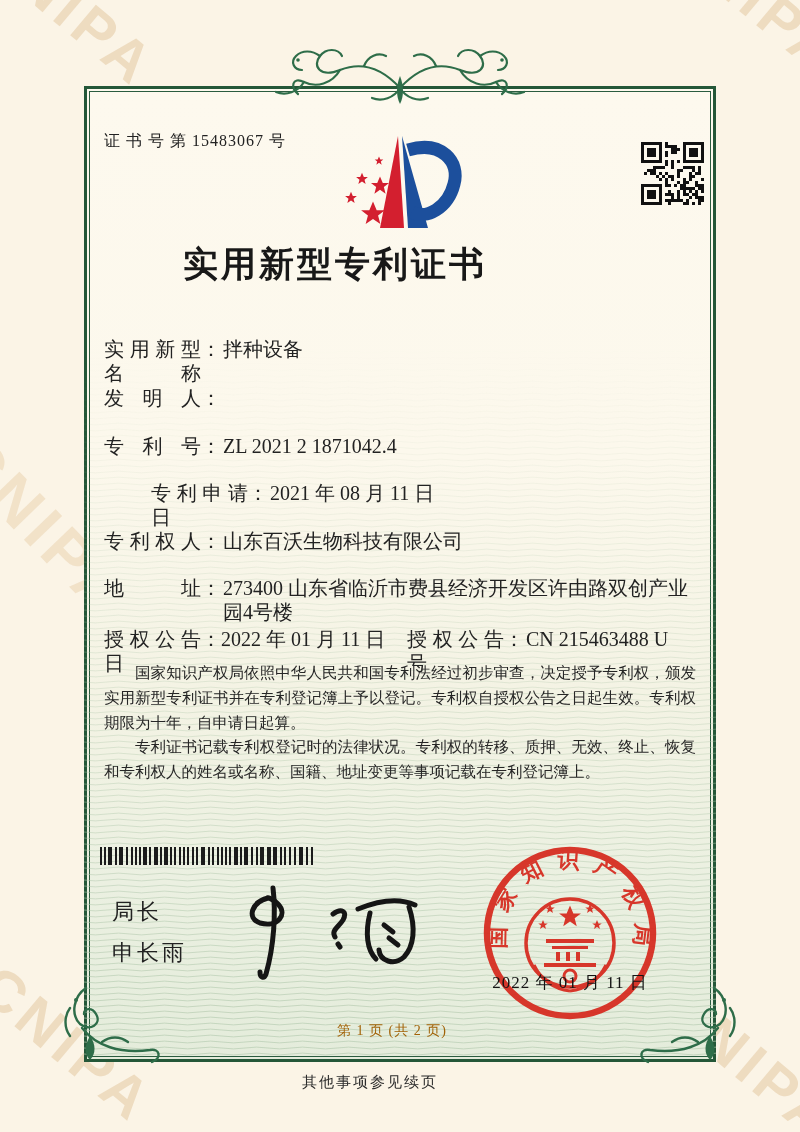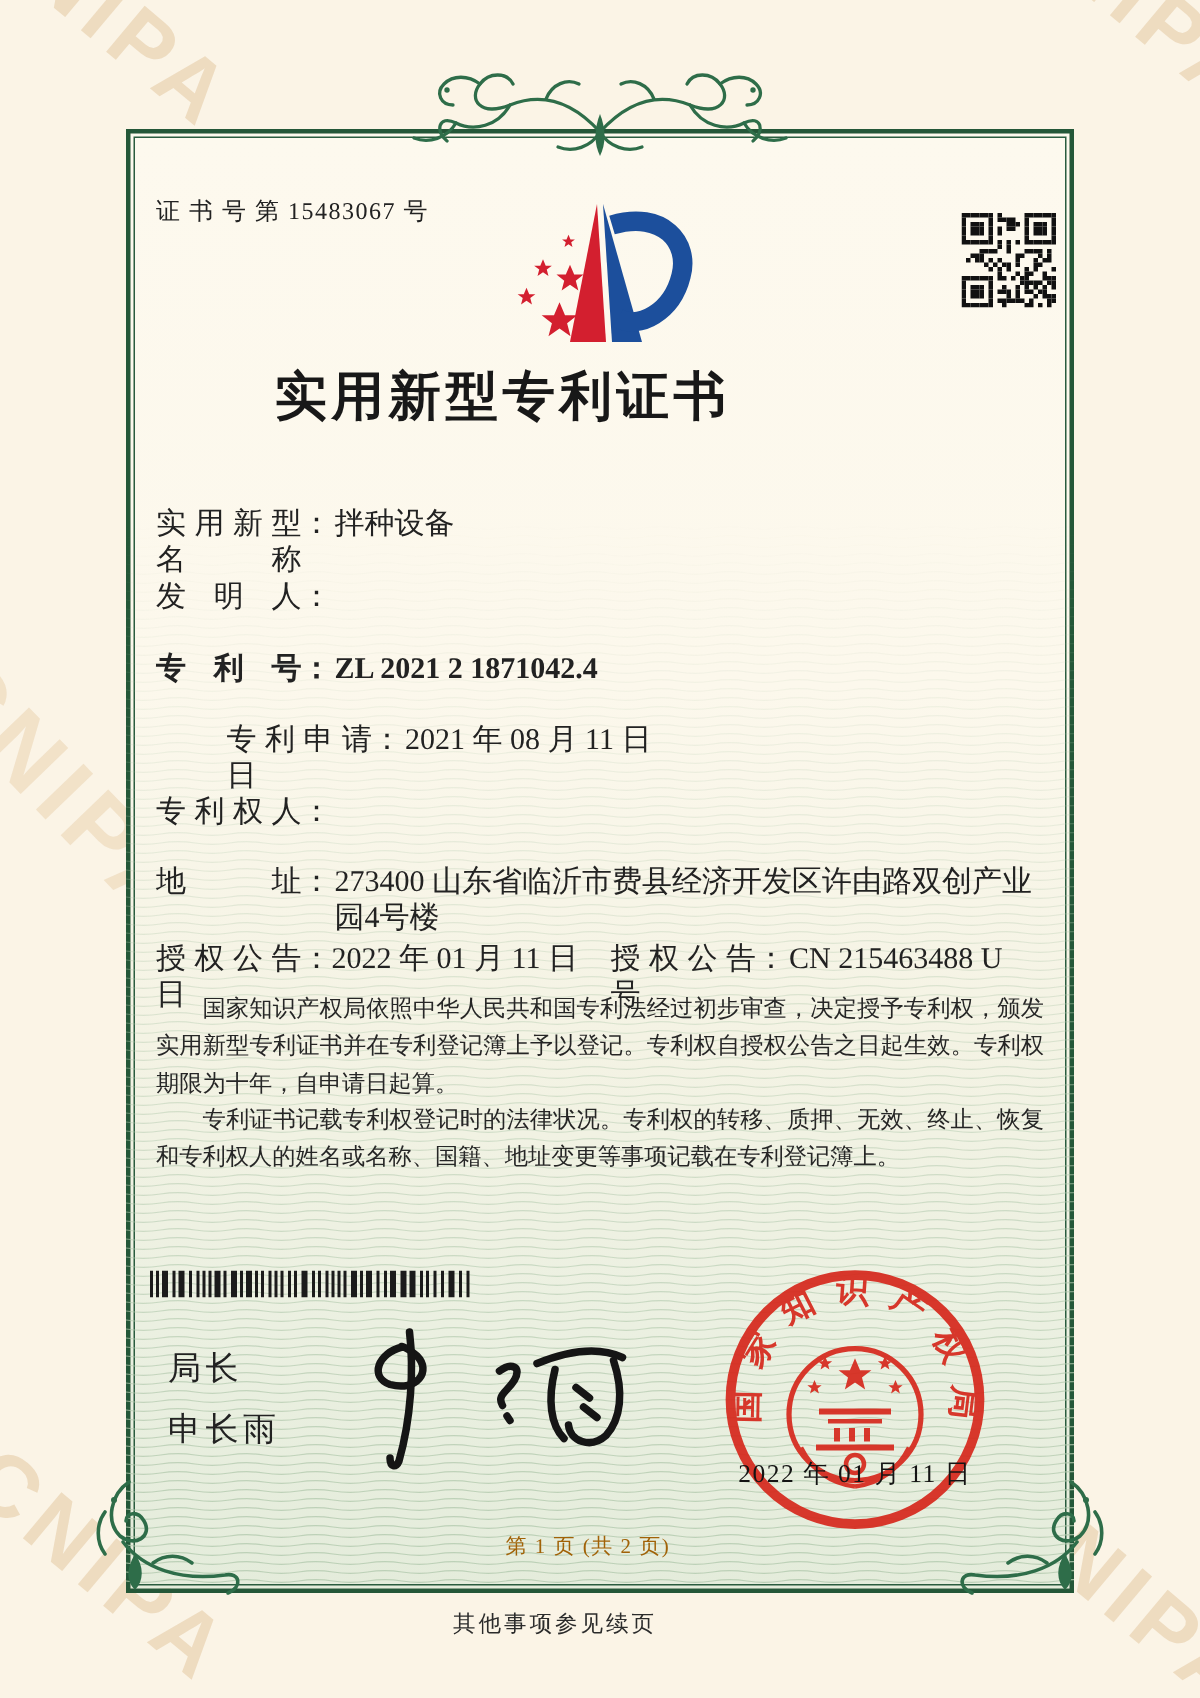--- a/index.html
+++ b/index.html
@@ -465,33 +465,34 @@
 
   <div class="abs frow" style="top:337px;">
     <span class="lbl">实用新型名称</span>
       <span class="colon">：</span>
       <span class="fval">拌种设备</span>
   </div>
   <div class="abs frow" style="top:386px;">
     <span class="lbl">发明人</span>
       <span class="colon">：</span>
   </div>
-  <div class="abs frow" style="top:434px;font-weight:bold;">
+  <div class="abs frow" style="top:434px;">
     <span class="lbl">专利号</span>
       <span class="colon">：</span>
       <span class="fval">ZL 2021 2 1871042.4</span>
   </div>
   <div class="abs frow" style="top:481px;margin-left:47px;">
     <span class="lbl">专利申请日</span>
       <span class="colon">：</span>
       <span class="fval">2021 年 08 月 11 日</span>
   </div>
   <div class="abs frow" style="top:529px;">
     <span class="lbl">专利权人</span>
       <span class="colon">：</span>
+      <span class="fval">山东百沃生物科技有限公司</span>
   </div>
   <div class="abs frow" style="top:576px;">
     <span class="lbl">地址</span>
       <span class="colon">：</span>
       <span class="fval">273400 山东省临沂市费县经济开发区许由路双创产业园4号楼</span>
   </div>
   <div class="abs frow" style="top:627px;">
     <span class="lbl">授权公告日</span>
       <span class="colon">：</span>
       <span style="flex:0 0 172px;">2022 年 01 月 11 日</span>

